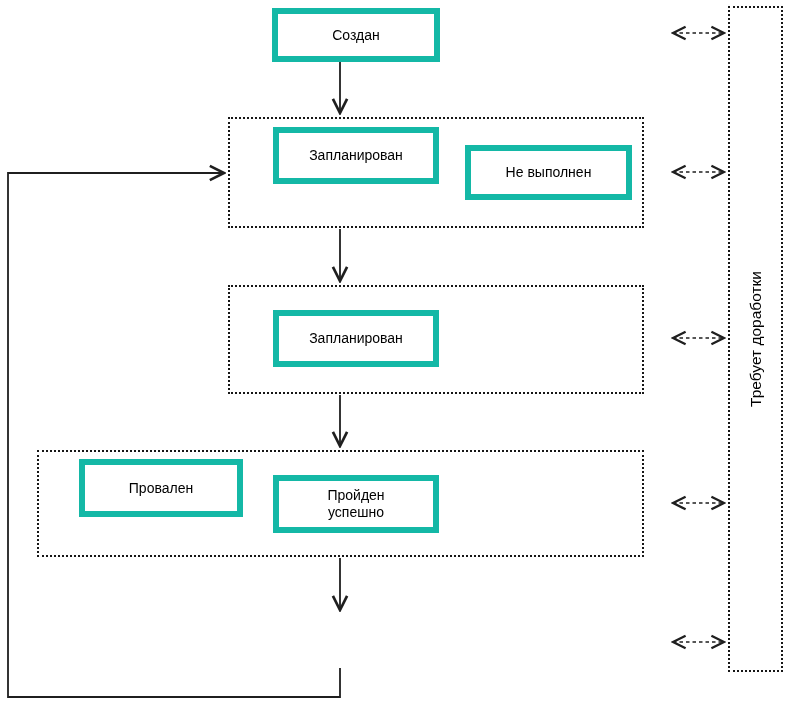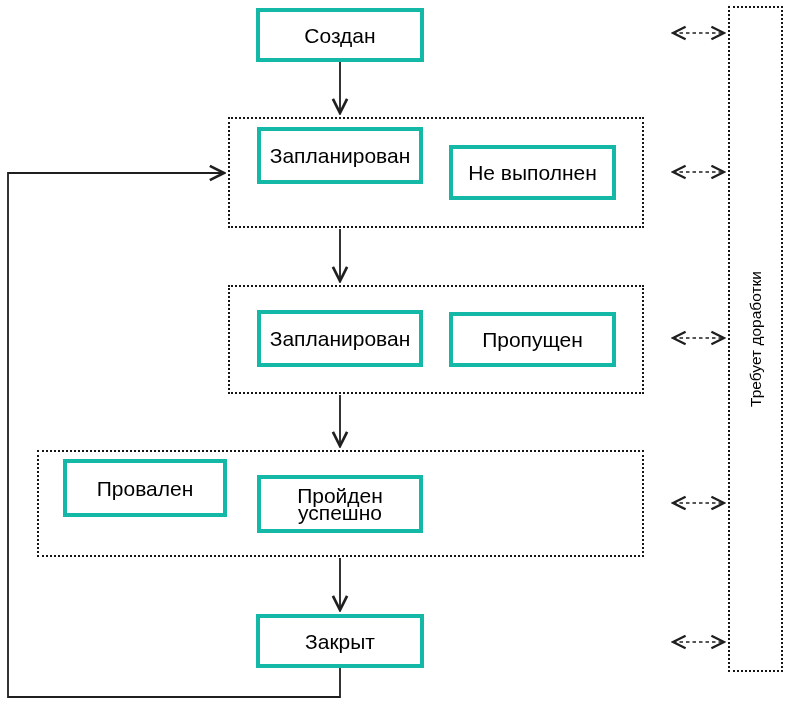--- a/index.html
+++ b/index.html
@@ -13,28 +13,29 @@
     overflow: hidden;
   }
   .group {
     position: absolute;
     border: 2px dotted #161616;
     background: transparent;
   }
   .node {
     position: absolute;
     background: #ffffff;
-    border: 4px solid #14b8a6;
+    border: 6px solid #14b8a6;
     display: flex;
     align-items: center;
     justify-content: center;
     text-align: center;
-    font-size: 21px;
+    font-size: 14px;
     line-height: 21px;
     color: #000;
+    margin-left: 16px;
   }
   .node.bold { font-weight: normal; }
   .node .lbl { display: inline-block; }
   .node .lbl.narrow { max-width: 94px; line-height: 17px; }
   .rework-col {
     position: absolute;
     border: 2px dotted #161616;
     background: #ffffff;
     display: flex;
     align-items: center;
@@ -76,36 +77,30 @@
   </div>
 
   <div class="node bold" style="left:449px; top:145px; width:167px; height:55px">
     <span class="lbl">Не выполнен</span>
   </div>
 
   <div class="node" style="left:257px; top:310px; width:166px; height:57px">
     <span class="lbl">Запланирован</span>
   </div>
 
-  <div class="node bold" style="left:449px; top:312px; width:167px; height:55px">
-    <span class="lbl">Пропущен</span>
-  </div>
 
   <div class="node bold" style="left:63px; top:459px; width:164px; height:58px">
     <span class="lbl">Провален</span>
   </div>
 
   <div class="node bold" style="left:257px; top:475px; width:166px; height:58px">
     <span class="lbl narrow">Пройден успешно</span>
   </div>
 
 
-  <div class="node" style="left:256px; top:614px; width:168px; height:54px">
-    <span class="lbl">Закрыт</span>
-  </div>
 
   <svg class="overlay" viewBox="0 0 794 713">
     <defs>
       <marker id="varrow" viewBox="0 0 12 12" refX="10.5" refY="6" markerWidth="10.5" markerHeight="10.5" orient="auto-start-reverse">
         <path d="M1.5 1.5 L10.5 6 L1.5 10.5" fill="none" stroke="#1f1f1f" stroke-width="1.7"></path>
       </marker>
     </defs>
 
     <path d="M340 62 V113" fill="none" stroke="#1f1f1f" stroke-width="1.8" marker-end="url(#varrow)"></path>
     <path d="M340 229 V281" fill="none" stroke="#1f1f1f" stroke-width="1.8" marker-end="url(#varrow)"></path>

